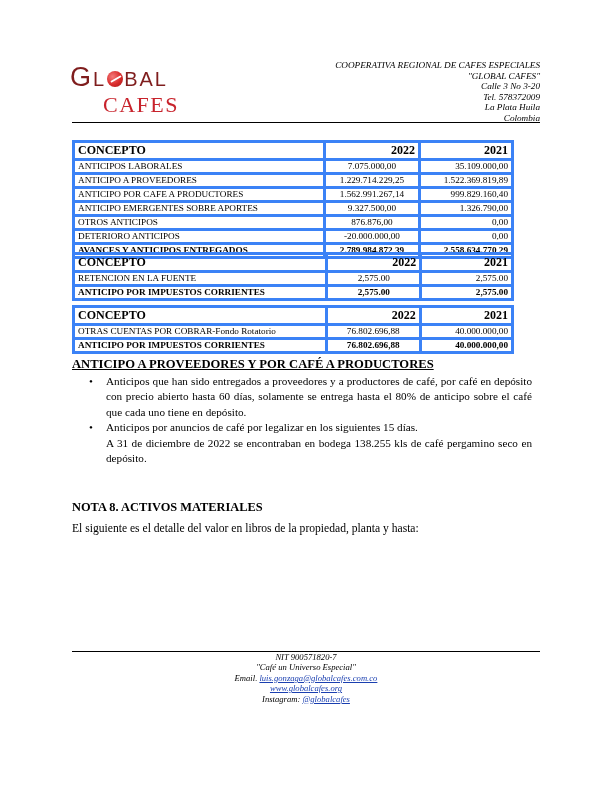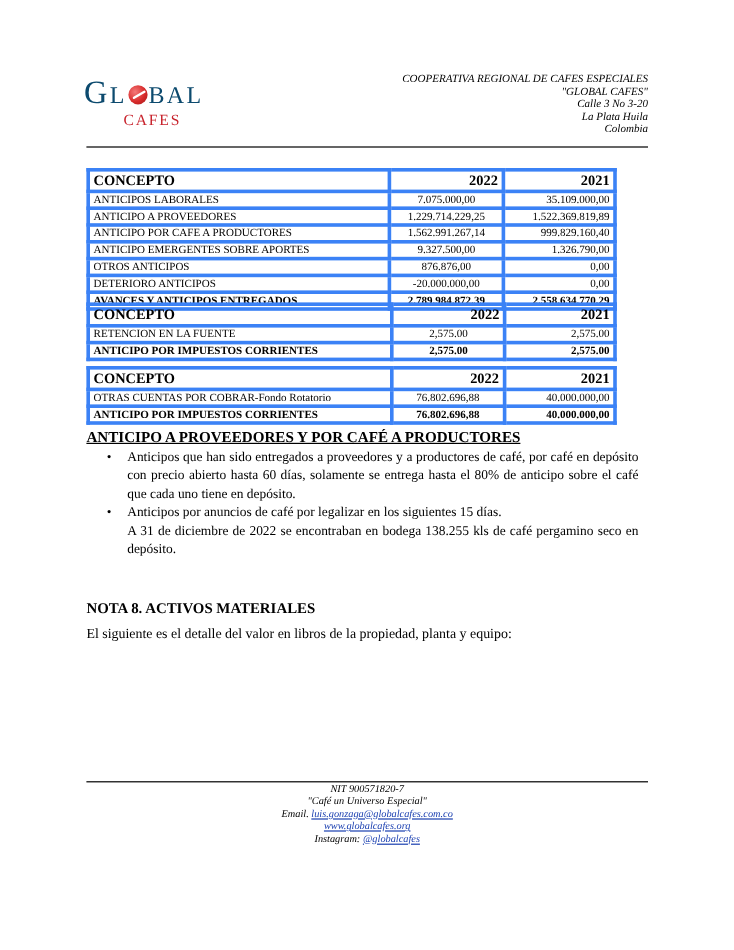--- a/index.html
+++ b/index.html
@@ -1,22 +1,22 @@
 <!DOCTYPE html>
 <html><head>
 <meta charset="utf-8">
 <style>
   html, body { margin:0; padding:0; background:#ffffff; }
   body { width:612px; height:792px; position:relative; overflow:hidden; font-family:"Liberation Serif", serif; color:#000; }
   .logo { position:absolute; left:70px; top:64px; width:130px; height:50px; }
-  .logo .l1 { position:absolute; left:0; top:0; font-family:Liberation Serif, serif; color:#0c4a6e; font-size:27px; letter-spacing:2px; line-height:27px; white-space:nowrap; }
+  .logo .l1 { position:absolute; left:0; top:0; font-family:Liberation Sans, sans-serif; color:#7f1d1d; font-size:27px; letter-spacing:2px; line-height:27px; white-space:nowrap; }
   .logo .l1 .small { font-size:20px; }
   .logo .sphere { display:inline-block; width:16px; height:16px; border-radius:50%; background:radial-gradient(circle at 35% 35%, #f47a7a 0%, #d82b2b 55%, #a01818 100%); vertical-align:-1px; margin:0 1px; position:relative; }
   .logo .sphere::after { content:""; position:absolute; left:3px; top:7px; width:12px; height:2px; background:#fff; transform:rotate(-30deg); border-radius:1px; }
-  .logo .l2 { position:absolute; left:33px; top:28px; color:#c8232c; font-size:13px; letter-spacing:1.5px; white-space:nowrap; }
+  .logo .l2 { position:absolute; left:33px; top:28px; color:#c8232c; font-size:22px; letter-spacing:1.5px; white-space:nowrap; }
   .header-right { position:absolute; right:72px; top:60px; text-align:right; font-style:italic; font-size:9.2px; line-height:10.5px; }
   .header-rule { position:absolute; left:72px; top:122px; width:468px; border-top:1px solid #000; }
   table.fin { position:absolute; left:72px; width:442px; border-collapse:collapse; font-size:9.2px; }
   table.fin td { border:3px solid #3b82f6; padding:0 3px; height:11px; line-height:11px; white-space:nowrap; }
   table.fin td.c1 { width:248px; }
   table.fin td.c2 { width:88px; text-align:center; }
   table.fin td.c3 { width:86px; text-align:right; }
   table.fin tr.head td { font-weight:bold; font-size:12px; height:15px; line-height:15px; }
   table.fin tr.head td.c2, table.fin tr.head td.c3 { text-align:right; }
   table.fin tr.tot td { font-weight:bold; }
@@ -35,20 +35,21 @@
 
 <div class="logo">
   <div class="l1"><span>G</span><span class="small">L</span><span class="sphere"></span><span class="small">BAL</span></div>
   <div class="l2">CAFES</div>
 </div>
 
 <div class="header-right">
   <div>COOPERATIVA REGIONAL DE CAFES ESPECIALES</div>
   <div>"GLOBAL CAFES"</div>
   <div>Calle  3 No 3-20</div>
+  <div>Tel.  578372009</div>
   <div>La Plata Huila</div>
   <div>Colombia</div>
 </div>
 <div class="header-rule"></div>
 
 <table class="fin" style="top:140px;">
   <tbody>
       <tr class="head">
     <td class="c1">CONCEPTO</td>
     <td class="c2">2022</td>
@@ -141,21 +142,21 @@
   <li>
     <span class="dot">•</span>
     <span>Anticipos por anuncios de café por legalizar en los siguientes 15 días.</span>
   </li>
   <li>
     <span>A 31 de diciembre de 2022 se encontraban en bodega 138.255 kls de café pergamino seco en depósito.</span>
   </li>
 </ul>
 
 <div class="nota-title">NOTA 8. ACTIVOS MATERIALES</div>
-<div class="nota-text">El siguiente es el detalle del valor en libros de la propiedad, planta y equipo:</div>
+<div class="nota-text">El siguiente es el detalle del valor en libros de la propiedad, planta y hasta:</div>
 
 <div class="footer-rule"></div>
 <div class="footer">
   <div>NIT 900571820-7</div>
   <div>"Café un Universo Especial"</div>
   <div><span>Email. </span><a>luis.gonzaga@globalcafes.com.co</a></div>
   <div><a>www.globalcafes.org</a></div>
   <div><span>Instagram: </span><a>@globalcafes</a></div>
 </div>
 

